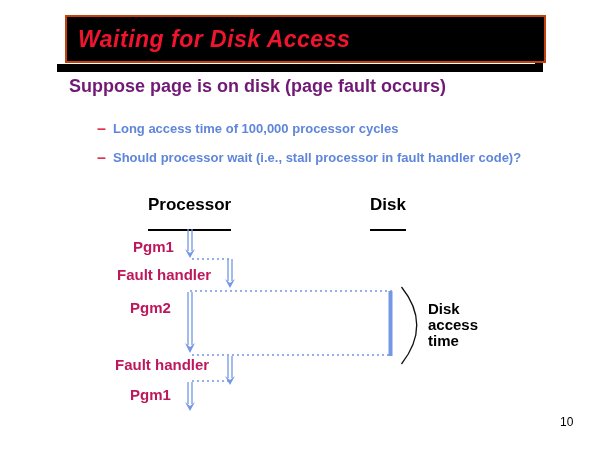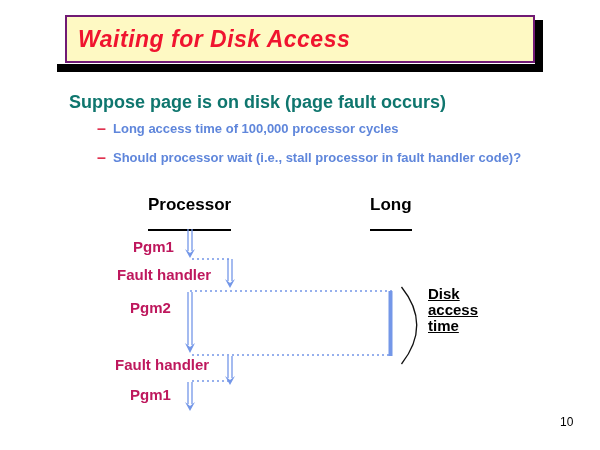--- a/index.html
+++ b/index.html
@@ -9,31 +9,31 @@
   }
   
   .title-shadow-bottom{
     position:absolute;left:57px;top:64px;width:486px;height:8px;background:#000;
   }
   .title-shadow-right{
     position:absolute;left:535px;top:20px;width:8px;height:45px;background:#000;
   }
   .title-box{
     position:absolute;left:65px;top:15px;width:466px;height:44px;
-    background:#fef9c3;border:2px solid #701a75;
+    background:#000000;border:2px solid #c2410c;padding-left:11px;
   }
   .title-text{
     position:absolute;left:11px;top:0;line-height:44px;
     font-size:23px;font-weight:bold;font-style:italic;color:#f0142f;
     white-space:nowrap;letter-spacing:0.5px;
   }
   
   .heading{
-    position:absolute;left:69px;top:92px;
-    font-size:18px;font-weight:bold;color:#0f766e;white-space:nowrap;
+    position:absolute;left:69px;top:76px;
+    font-size:18px;font-weight:bold;color:#701a75;white-space:nowrap;
   }
   .bullets{position:absolute;left:97px;top:121px;}
   .bullet{display:flex;margin-bottom:13px;}
   .bullet .dash{
     width:16px;flex:0 0 16px;color:#e0314f;font-size:16px;font-weight:bold;line-height:16px;
   }
   .bullet .btext{
     width:425px;color:#5f86db;font-size:13px;font-weight:bold;line-height:16px;
   }
   
@@ -46,22 +46,22 @@
   
   .tl-label{
     position:absolute;font-size:15px;font-weight:bold;color:#be185d;white-space:nowrap;
   }
   #lbl-pgm1a{left:133px;top:238px;}
   #lbl-fh1{left:117px;top:266px;}
   #lbl-pgm2{left:130px;top:299px;}
   #lbl-fh2{left:115px;top:356px;}
   #lbl-pgm1b{left:130px;top:386px;}
   .disk-access-label{
-    position:absolute;left:428px;top:286px;width:64px;
-    font-size:15px;font-weight:bold;color:#000;line-height:16px;text-decoration:underline;
+    position:absolute;left:428px;top:301px;width:64px;
+    font-size:15px;font-weight:bold;color:#000;line-height:16px;
   }
   .page-number{
     position:absolute;left:560px;top:415px;font-size:12px;color:#000;
   }
   .diagram-svg{position:absolute;left:0;top:0;pointer-events:none;}
 </style>
 </head>
 <body>
 
 <div class="title-shadow-bottom"></div>
@@ -77,21 +77,21 @@
     <span class="dash">–</span>
     <span class="btext">Long access time of 100,000 processor cycles</span>
   </div>
   <div class="bullet">
     <span class="dash">–</span>
     <span class="btext">Should processor wait (i.e., stall processor in fault handler code)?</span>
   </div>
 </div>
 
 <div id="hdr-processor" class="col-header">Processor</div>
-<div id="hdr-disk" class="col-header">Long</div>
+<div id="hdr-disk" class="col-header">Disk</div>
 
 <div id="lbl-pgm1a" class="tl-label">Pgm1</div>
 <div id="lbl-fh1" class="tl-label">Fault handler</div>
 <div id="lbl-pgm2" class="tl-label">Pgm2</div>
 <div id="lbl-fh2" class="tl-label">Fault handler</div>
 <div id="lbl-pgm1b" class="tl-label">Pgm1</div>
 
 <div class="disk-access-label">Disk access time</div>
 
 <div class="page-number">10</div>

